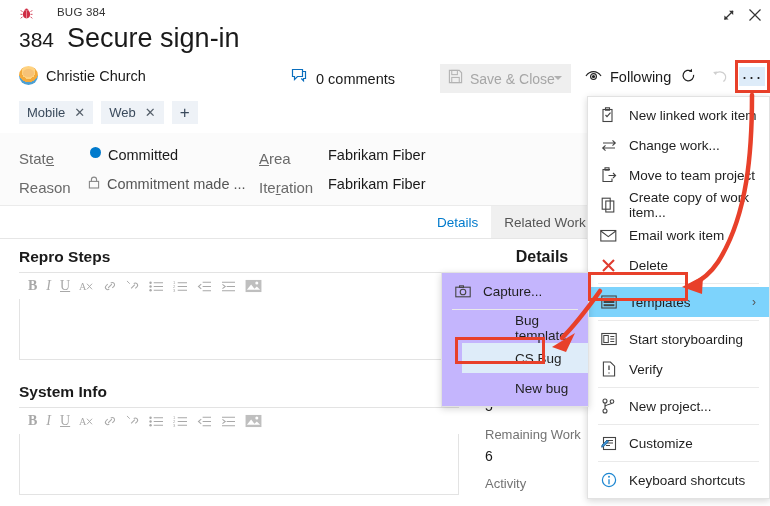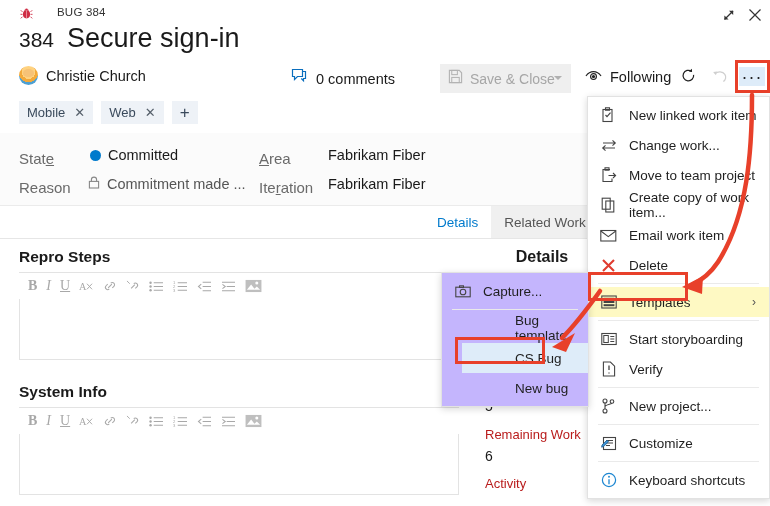--- a/index.html
+++ b/index.html
@@ -125,21 +125,21 @@
   .fields {
     position: absolute; left: 0; top: 133px; right: 0; height: 73px;
     background: #fbfbfb; border-bottom: 1px solid #ebebeb;
   }
   .field-label {
     position: absolute; font-size: 15px; color: #6a6a6a;
   }
   .field-label .ul { text-decoration: underline; }
   .field-value {
     position: absolute; font-size: 14.5px; color: #1a1a1a;
-    display: flex; align-items: center; gap: 7px;
+    display: flex; gap: 7px;
   }
   .state-dot {
     width: 11px; height: 11px; border-radius: 50%; background: #007acc;
     display: inline-block;
   }
 
   
   .tabs {
     position: absolute; left: 424px; top: 206px; height: 32px;
     display: flex; align-items: stretch;
@@ -162,36 +162,36 @@
     width: 440px; height: 26px; display: flex; align-items: center;
     gap: 9px; padding-left: 9px; background: #ffffff;
   }
   .tb { color: #a8a8a8; font-size: 13px; display: flex; align-items: center; }
   .editor-area { height: 60px; background: #ffffff; }
 
   
   .details-col { position: absolute; left: 482px; top: 248px; width: 120px; }
   .details-head { font-size: 16px; color: #1a1a1a; font-weight: 600; text-align: center; width:120px;}
   .detail-val { font-size: 14px; color: #1a1a1a; }
-  .detail-lbl { font-size: 13px; color: #b91c1c; }
+  .detail-lbl { font-size: 13px; color: #737373; }
 
   
   .ctx-menu {
     position: absolute; left: 587px; top: 96px; width: 183px;
     background: #ffffff;
     border: 1px solid #e2e2e2;
     box-shadow: 0 2px 7px rgba(0,0,0,.16);
     padding: 3px 0;
   }
   .ctx-item {
     height: 30px; display: flex; align-items: center;
     padding-left: 12px; gap: 12px;
     font-size: 13.5px; color: #1f1f1f; position: relative;
   }
-  .ctx-item.highlight { background: #fef9c3; }
+  .ctx-item.highlight { background: #7dd3fc; }
   .ctx-ico {
     width: 17px; height: 17px; display:flex; align-items:center; justify-content:center;
     flex: 0 0 17px; color: #444;
   }
   .ctx-sep { height: 1px; background: #eaeaea; margin: 3px 10px; }
   .ctx-chevron {
     position: absolute; right: 13px; color: #555; font-size: 12px;
   }
 
   

